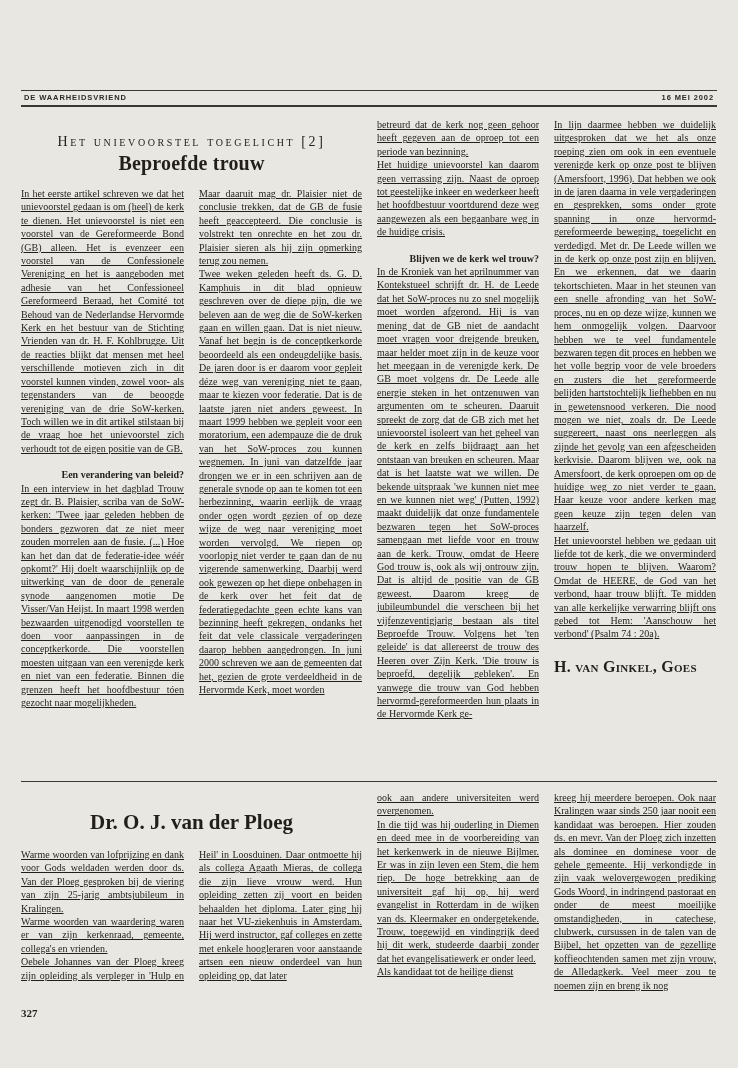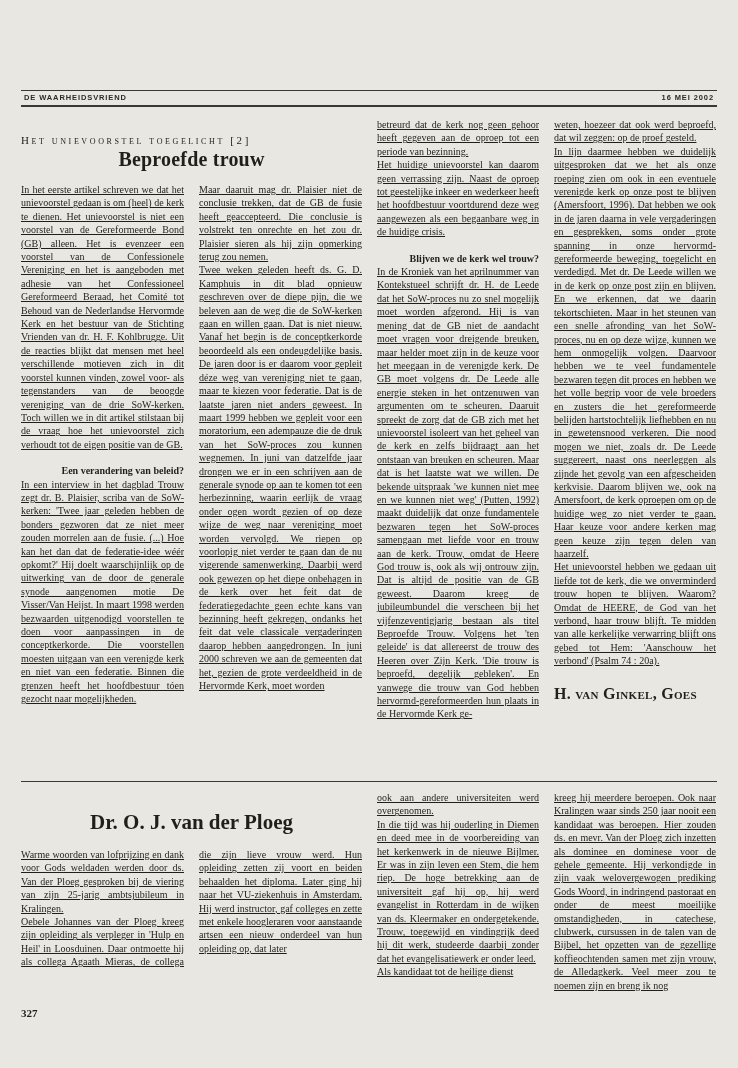--- a/index.html
+++ b/index.html
@@ -20,22 +20,22 @@
     display:flex;justify-content:space-between;align-items:center;
     font-family:"Liberation Sans",sans-serif;
     font-size:7.5px;font-weight:700;letter-spacing:0.9px;color:#2c2a26;
   }
 
   .article{display:grid;grid-template-columns:341px 162px 162px;column-gap:15px;}
   .article1{margin-top:11px;min-height:650px;}
   .article2{min-height:200px;}
 
   .kicker{
-    font-variant:small-caps;letter-spacing:2.6px;
-    font-size:11px;margin:16px 0 2px;color:#26231f;
+    text-align:center;font-variant:small-caps;letter-spacing:2.6px;
+    font-size:14px;margin:16px 0 2px;color:#26231f;
   }
   .title1{text-align:center;font-size:20px;font-weight:700;margin:2px 0 12px;letter-spacing:0.2px;}
   .title2{text-align:center;font-size:21px;font-weight:700;margin:19px 0 13px;}
 
   .cols2{column-count:2;column-gap:15px;}
   .body{font-size:10px;line-height:13.4px;text-align:justify;hyphens:auto;}
   .body p{margin:0;text-decoration:underline;}
   .subhead{font-size:10px;font-weight:700;margin:13px 0 0 0;line-height:13.4px;text-align:right;}
   .byline{font-weight:700;font-variant:small-caps;text-align:left;font-size:16px;margin-top:19px;letter-spacing:0.3px;}
 
@@ -66,34 +66,34 @@
     </div>
 
     <div class="body">
       <p>betreurd dat de kerk nog geen gehoor heeft gegeven aan de oproep tot een periode van bezinning.</p>
       <p>Het huidige unievoorstel kan daarom geen verrassing zijn. Naast de oproep tot geestelijke inkeer en wederkeer heeft het hoofdbestuur voortdurend deze weg aangewezen als een begaanbare weg in de huidige crisis.</p>
       <h3 class="subhead">Blijven we de kerk wel trouw?</h3>
       <p>In de Kroniek van het aprilnummer van Kontekstueel schrijft dr. H. de Leede dat het SoW-proces nu zo snel mogelijk moet worden afgerond. Hij is van mening dat de GB niet de aandacht moet vragen voor dreigende breuken, maar helder moet zijn in de keuze voor het meegaan in de verenigde kerk. De GB moet volgens dr. De Leede alle energie steken in het ontzenuwen van argumenten om te scheuren. Daaruit spreekt de zorg dat de GB zich met het unievoorstel isoleert van het geheel van de kerk en zelfs bijdraagt aan het ontstaan van breuken en scheuren. Maar dat is het laatste wat we willen. De bekende uitspraak 'we kunnen niet mee en we kunnen niet weg' (Putten, 1992) maakt duidelijk dat onze fundamentele bezwaren tegen het SoW-proces samengaan met liefde voor en trouw aan de kerk. Trouw, omdat de Heere God trouw is, ook als wij ontrouw zijn. Dat is altijd de positie van de GB geweest. Daarom kreeg de jubileumbundel die verscheen bij het vijfenzeventigjarig bestaan als titel Beproefde Trouw. Volgens het 'ten geleide' is dat allereerst de trouw des Heeren over Zijn Kerk. 'Die trouw is beproefd, degelijk gebleken'. En vanwege die trouw van God hebben hervormd-gereformeerden hun plaats in de Hervormde Kerk ge-</p>
     </div>
 
     <div class="body">
-      <p>weten, hoezeer dat ook werd beproefd, dat wil zeggen: op de proef gesteld.</p>
       <p>In lijn daarmee hebben we duidelijk uitgesproken dat we het als onze roeping zien om ook in een eventuele verenigde kerk op onze post te blijven (Amersfoort, 1996). Dat hebben we ook in de jaren daarna in vele vergaderingen en gesprekken, soms onder grote spanning in onze hervormd-gereformeerde beweging, toegelicht en verdedigd. Met dr. De Leede willen we in de kerk op onze post zijn en blijven. En we erkennen, dat we daarin tekortschieten. Maar in het steunen van een snelle afronding van het SoW-proces, nu en op deze wijze, kunnen we hem onmogelijk volgen. Daarvoor hebben we te veel fundamentele bezwaren tegen dit proces en hebben we het volle begrip voor de vele broeders en zusters die het gereformeerde belijden hartstochtelijk liefhebben en nu in gewetensnood verkeren. Die nood mogen we niet, zoals dr. De Leede suggereert, naast ons neerleggen als zijnde het gevolg van een afgescheiden kerkvisie. Daarom blijven we, ook na Amersfoort, de kerk oproepen om op de huidige weg zo niet verder te gaan. Haar keuze voor andere kerken mag geen keuze zijn tegen delen van haarzelf.</p>
       <p>Het unievoorstel hebben we gedaan uit liefde tot de kerk, die we onverminderd trouw hopen te blijven. Waarom? Omdat de HEERE, de God van het verbond, haar trouw blijft. Te midden van alle kerkelijke verwarring blijft ons gebed tot Hem: 'Aanschouw het verbond' (Psalm 74 : 20a).</p>
       <div class="byline">H. van Ginkel, Goes</div>
     </div>
   </section>
 
   <hr class="article-divider">
 
   <section class="article article2">
     <div>
       <h2 class="title2">Dr. O. J. van der Ploeg</h2>
       <div class="cols2 body">
         <p>Warme woorden van lofprijzing en dank voor Gods weldaden werden door ds. Van der Ploeg gesproken bij de viering van zijn 25-jarig ambtsjubileum in Kralingen.</p>
+        <p>Warme woorden van waardering waren er van zijn kerkenraad, gemeente, collega's en vrienden.</p>
         <p>Oebele Johannes van der Ploeg kreeg zijn opleiding als verpleger in 'Hulp en Heil' in Loosduinen. Daar ontmoette hij als collega Agaath Mieras, de collega die zijn lieve vrouw werd. Hun opleiding zetten zij voort en beiden behaalden het diploma. Later ging hij naar het VU-ziekenhuis in Amsterdam. Hij werd instructor, gaf colleges en zette met enkele hoogleraren voor aanstaande artsen een nieuw onderdeel van hun opleiding op, dat later</p>
       </div>
     </div>
 
     <div class="body">
       <p>ook aan andere universiteiten werd overgenomen.</p>
       <p>In die tijd was hij ouderling in Diemen en deed mee in de voorbereiding van het kerkenwerk in de nieuwe Bijlmer. Er was in zijn leven een Stem, die hem riep. De hoge betrekking aan de universiteit gaf hij op, hij werd evangelist in Rotterdam in de wijken van ds. Kleermaker en ondergetekende. Trouw, toegewijd en vindingrijk deed hij dit werk, studeerde daarbij zonder dat het evangelisatiewerk er onder leed.</p>
       <p>Als kandidaat tot de heilige dienst</p>
     </div>
 

